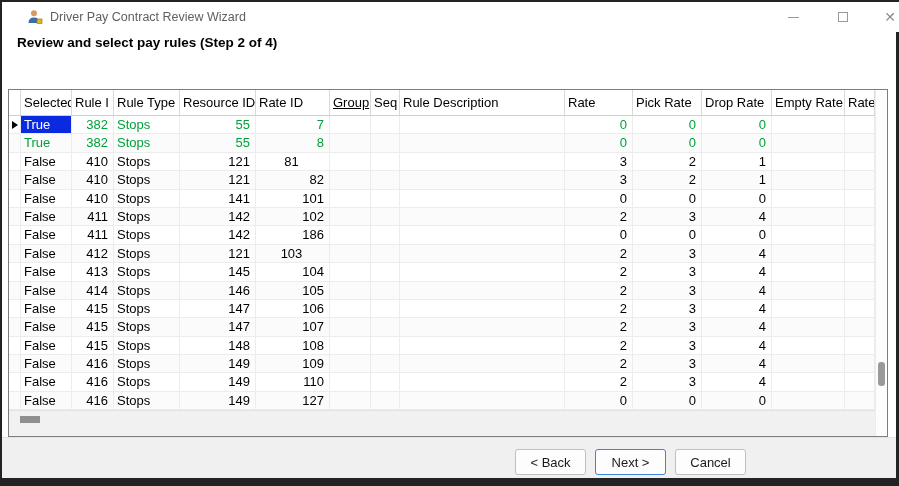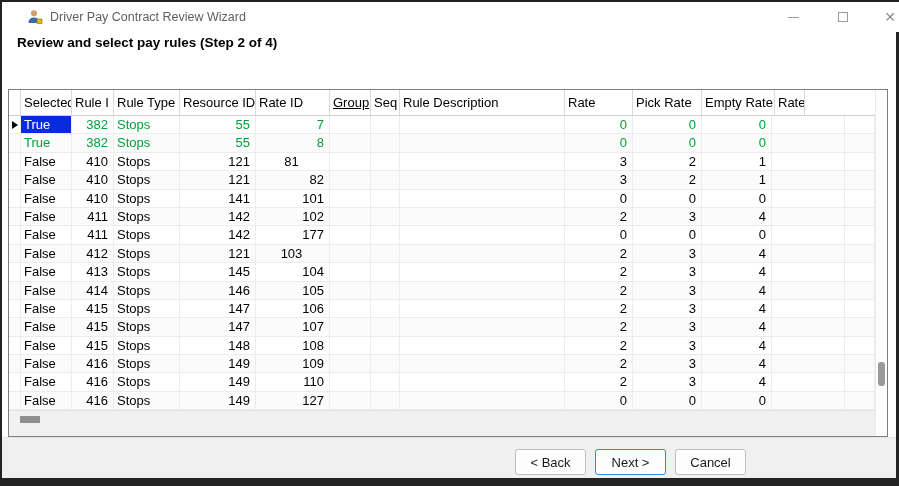--- a/index.html
+++ b/index.html
@@ -89,20 +89,21 @@
           <div class="hcell" style="width: 51px;">Selected</div>
           <div class="hcell" style="width: 42px;">Rule I</div>
           <div class="hcell" style="width: 66px;">Rule Type</div>
           <div class="hcell" style="width: 76px;">Resource ID</div>
           <div class="hcell" style="width: 74px;">Rate ID</div>
           <div class="hcell" style="width: 41px; text-decoration: underline;">Group</div>
           <div class="hcell" style="width: 29px;">Seq</div>
           <div class="hcell" style="width: 165px;">Rule Description</div>
           <div class="hcell" style="width: 68px;">Rate</div>
           <div class="hcell" style="width: 69px;">Pick Rate</div>
+          <div class="hcell" style="width: 70px;">Drop Rate</div>
           <div class="hcell" style="width: 73px;">Empty Rate</div>
           <div class="hcell" style="width: 30px;">Rate</div>
         </div>
       <div id="grid-rows">
           <div class="grow green">
             <div class="indcell">
               <div class="arrow"></div>
             </div>
             <div class="cell sel" style="width: 51px;">True</div>
             <div class="cell r" style="width: 42px;">382</div>
@@ -197,21 +198,21 @@
             <div class="cell r" style="width: 70px;">4</div>
             <div class="cell r" style="width: 73px;"></div>
             <div class="cell r" style="width: 30px;"></div>
           </div>
           <div class="grow">
             <div class="indcell"></div>
             <div class="cell" style="width: 51px;">False</div>
             <div class="cell r" style="width: 42px;">411</div>
             <div class="cell" style="width: 66px;">Stops</div>
             <div class="cell r" style="width: 76px;">142</div>
-            <div class="cell r" style="width: 74px;">177</div>
+            <div class="cell r" style="width: 74px;">186</div>
             <div class="cell" style="width: 41px;"></div>
             <div class="cell" style="width: 29px;"></div>
             <div class="cell" style="width: 165px;"></div>
             <div class="cell r" style="width: 68px;">0</div>
             <div class="cell r" style="width: 69px;">0</div>
             <div class="cell r" style="width: 70px;">0</div>
             <div class="cell r" style="width: 73px;"></div>
             <div class="cell r" style="width: 30px;"></div>
           </div>
           <div class="grow">

